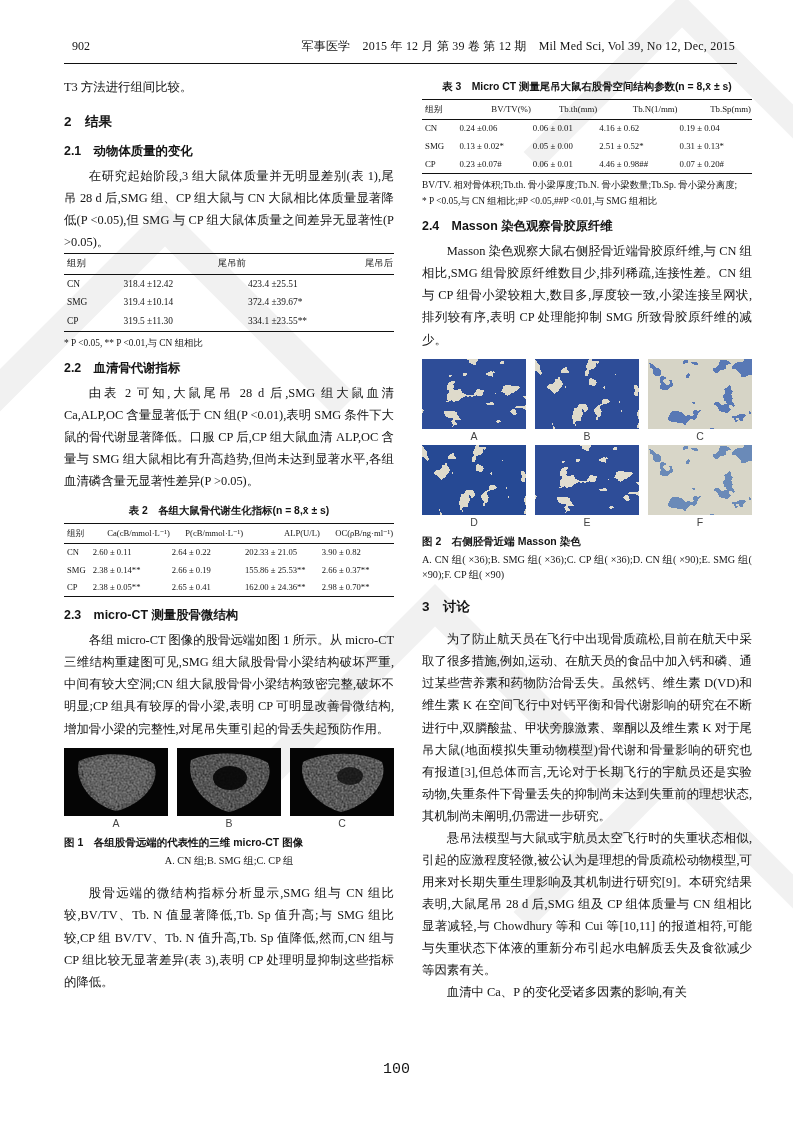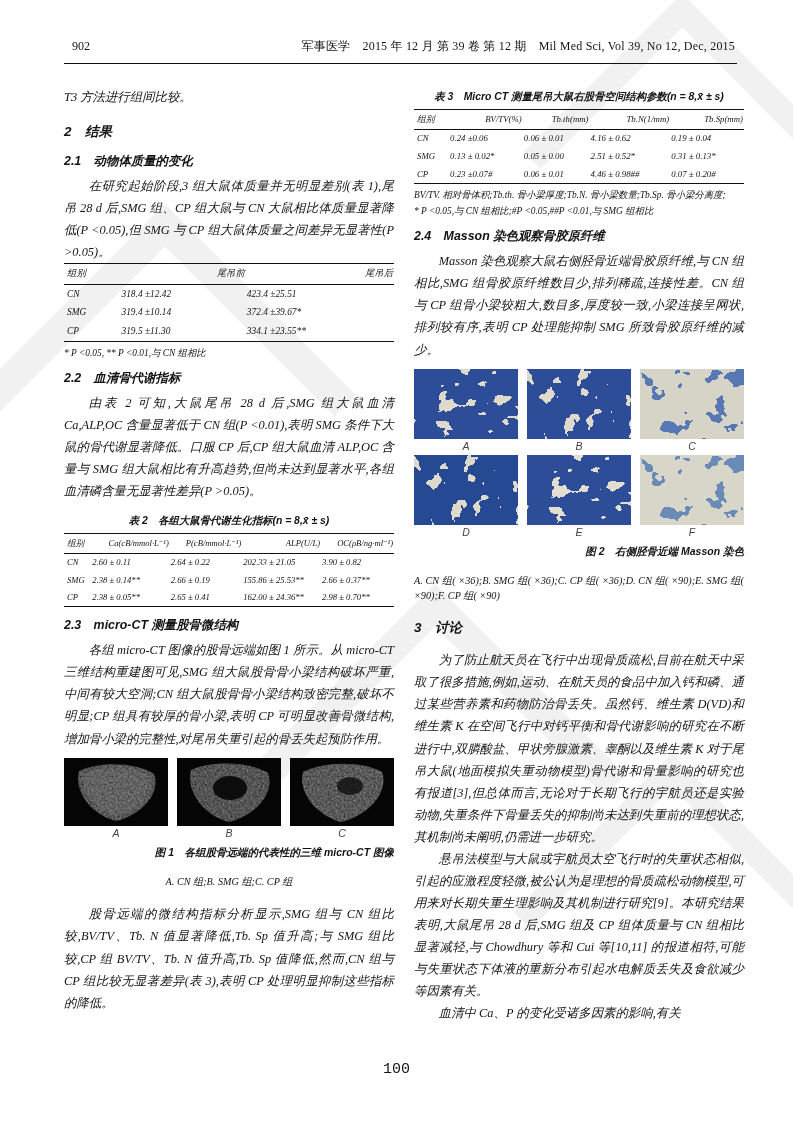--- a/index.html
+++ b/index.html
@@ -11,21 +11,21 @@
   .wm1{width:200px;height:200px;left:570px;top:40px;}
   .wm2{width:240px;height:240px;left:30px;top:260px;border-width:30px;}
   .wm3{width:240px;height:240px;left:300px;top:640px;border-width:30px;}
   .wm4{width:200px;height:200px;left:560px;top:800px;}
   
   .header{position:absolute;top:38px;left:72px;right:58px;display:flex;align-items:baseline;font-size:12px;}
   .header .pageno{flex:0 0 auto;}
   .header .jinfo{margin-left:auto;letter-spacing:0.2px;}
   .header-rule{position:absolute;top:63px;left:64px;right:56px;border-top:1.6px solid #111;}
   
-  .columns{position:absolute;top:86px;left:64px;width:675px;display:flex;gap:20px;font-style:italic;}
+  .columns{position:absolute;top:76px;left:64px;width:675px;display:flex;gap:28px;}
   .col{width:331px;}
   p.body{margin:0;text-align:justify;text-indent:2em;font-size:12.4px;line-height:1.78;}
   p.noindent{text-indent:0;}
   .h2{font-family:"Liberation Sans","DejaVu Sans",sans-serif;font-weight:bold;font-size:13.5px;margin:15px 0 12px 0;}
   .h3{font-family:"Liberation Sans","DejaVu Sans",sans-serif;font-weight:bold;font-size:12.4px;margin:10px 0 5px 0;}
   
   .tbl-title{font-family:"Liberation Sans","DejaVu Sans",sans-serif;text-align:center;font-weight:bold;
              font-size:10.4px;margin:12px 0 5px 0;}
   table.tbl{width:100%;border-collapse:collapse;font-size:9.4px;line-height:1.45;
             border-top:1.5px solid #111;border-bottom:1.5px solid #111;}
@@ -36,23 +36,23 @@
   .tbl-wrap{margin-bottom:8px;}
   
   .fig{margin-top:8px;}
   .fig-row{display:flex;gap:9px;}
   .fig-cell{flex:0 0 auto;}
   .fig-img{display:block;width:104px;height:68px;background:#000;}
   .fig-img-m{display:block;width:104px;height:70px;}
   .fig-labels{display:flex;gap:9px;margin-top:1px;}
   .fig-labels span{display:block;width:104px;text-align:center;font-size:10.5px;color:#444;
                    font-family:"Liberation Sans","DejaVu Sans",sans-serif;}
-  .fig-caption{font-family:"Liberation Sans","DejaVu Sans",sans-serif;text-align:right;font-weight:bold;
+  .fig-caption{font-family:"Liberation Sans","DejaVu Sans",sans-serif;text-align:left;font-weight:bold;
                font-size:10.5px;margin-top:7px;}
-  .fig-legend{font-size:10.2px;text-align:center;margin-top:14px;line-height:1.55;}
+  .fig-legend{font-size:10.2px;text-align:center;margin-top:3px;line-height:1.55;}
   .fig-legend.wide{text-align:justify;text-indent:0;}
   
   .footer{position:absolute;left:0;bottom:44px;width:100%;text-align:center;font-size:15px;font-family:Liberation Mono, monospace;}
   .hidden-defs{position:absolute;width:0;height:0;overflow:hidden;}
 </style>
 </head>
 <body>
 
 <svg class="hidden-defs" aria-hidden="true">
   <defs>

